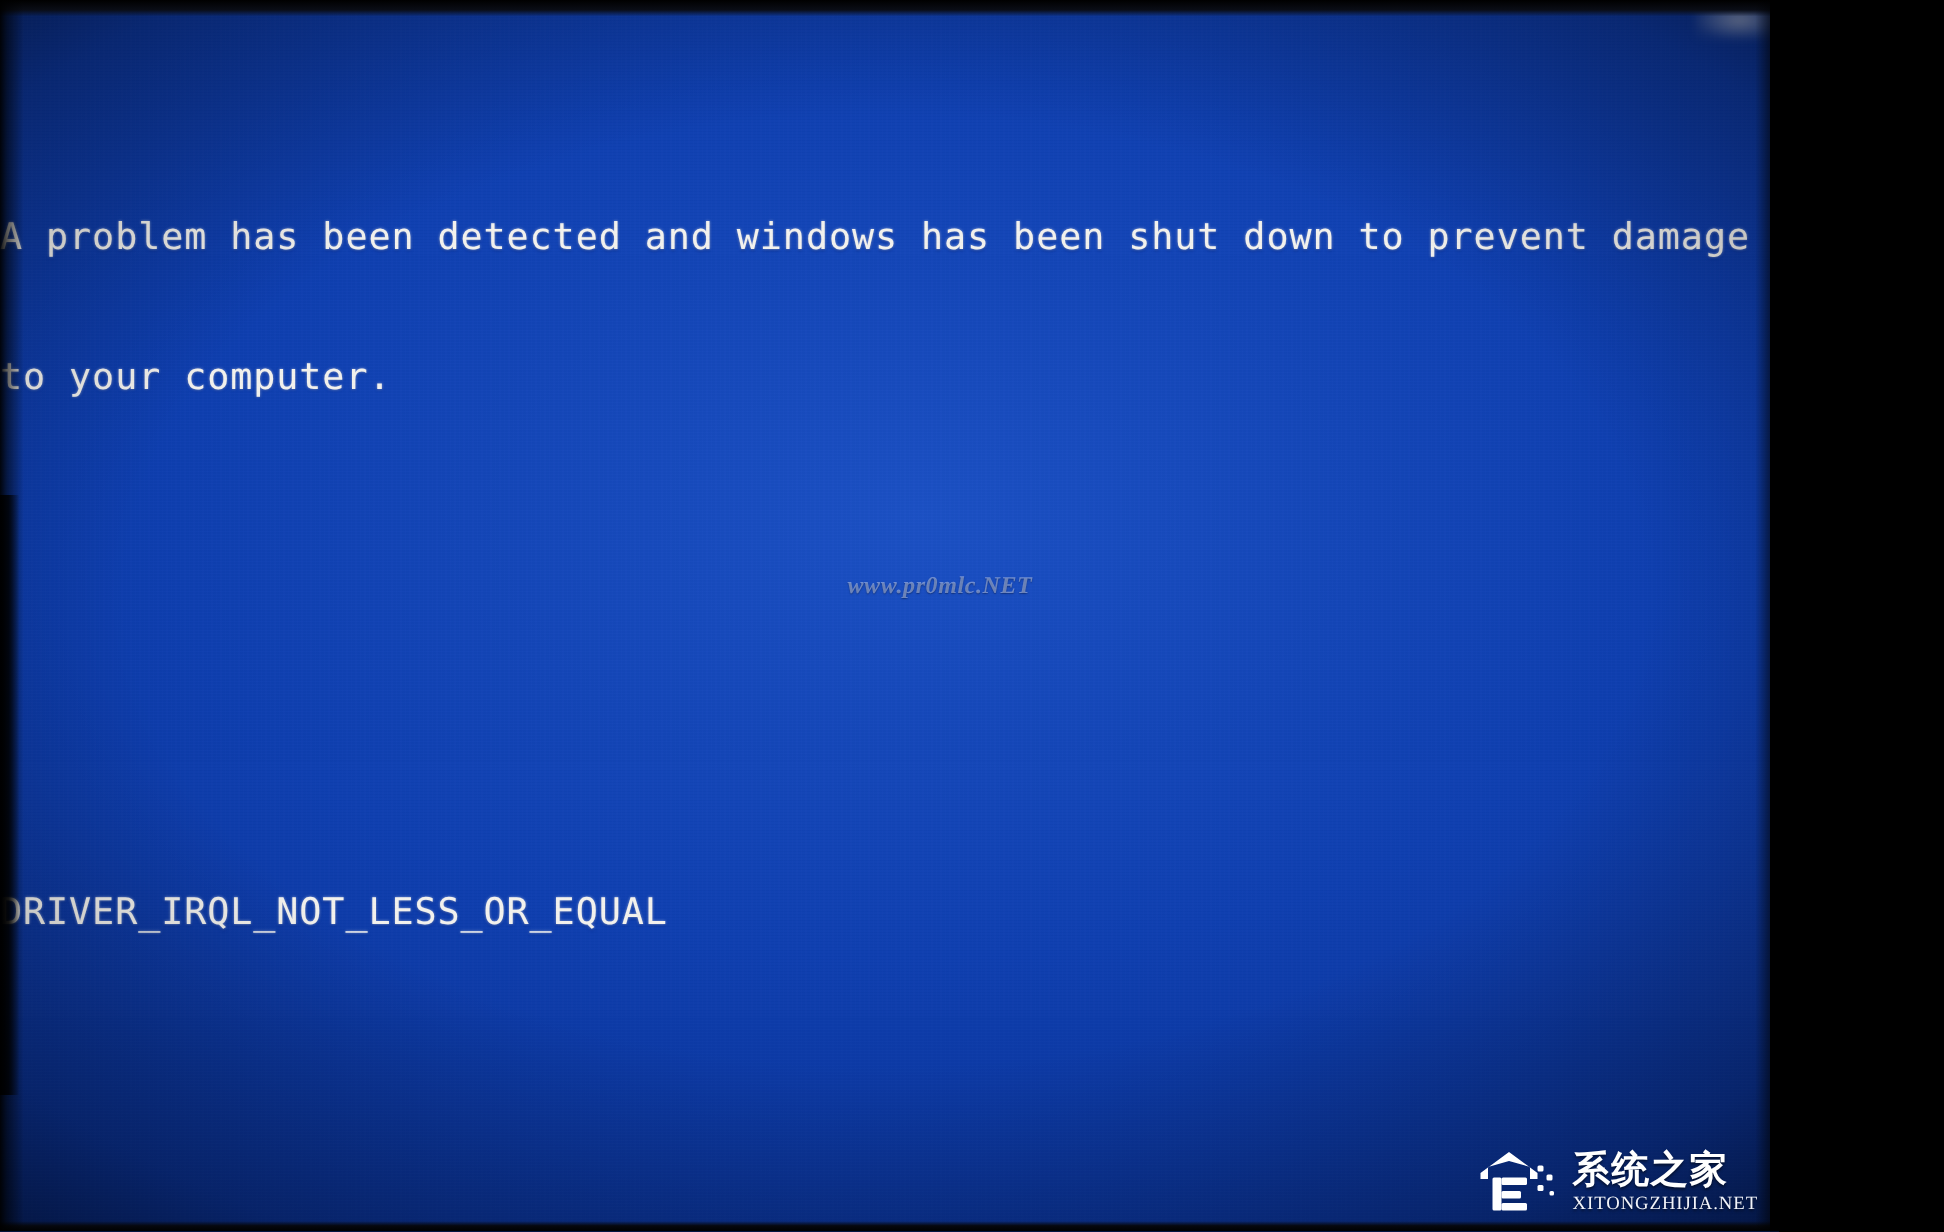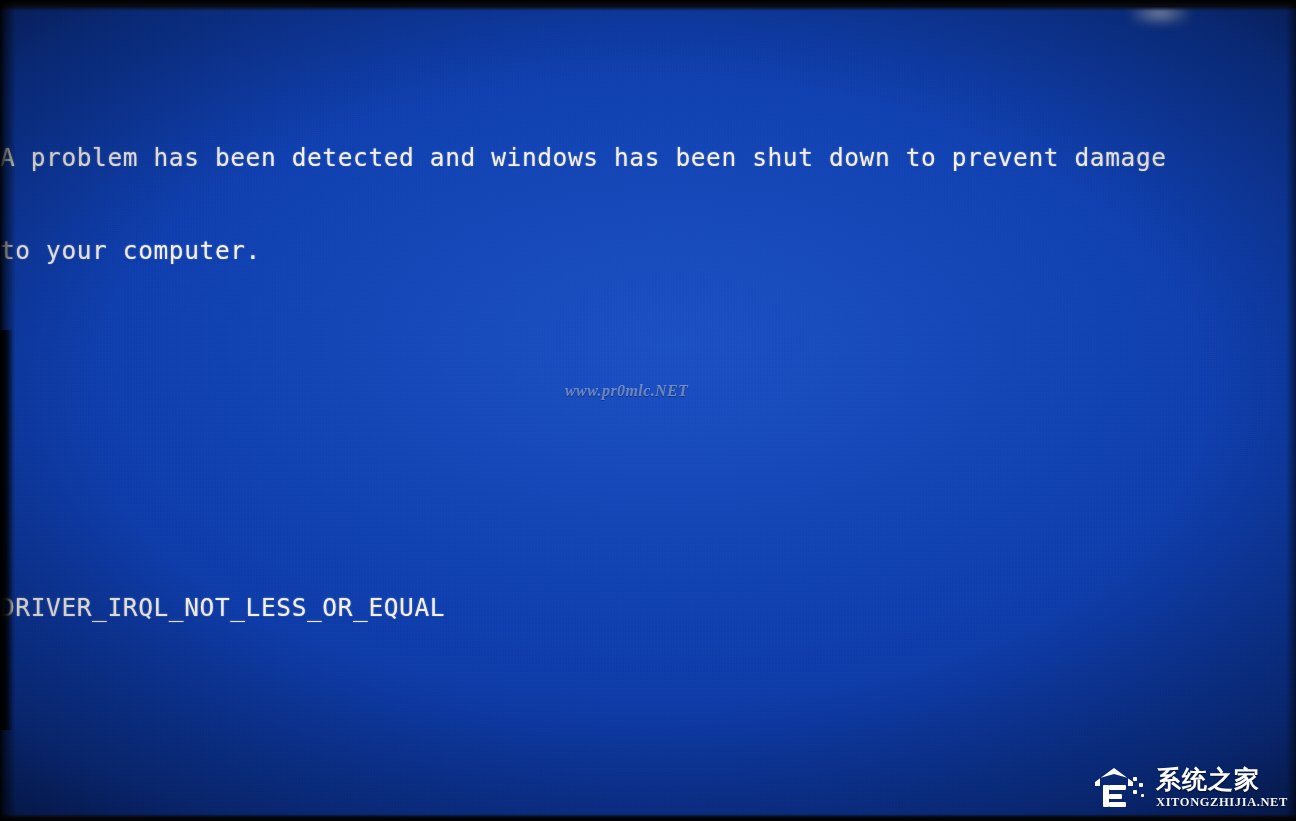--- a/index.html
+++ b/index.html
@@ -3,21 +3,21 @@
 <meta charset="utf-8">
 <title>BSOD</title>
 <style>
   html, body {
     margin: 0;
     padding: 0;
     background: #000;
   }
   #screen {
     position: relative;
-    width: 1296px;
+    width: 1180px;
     height: 821px;
     overflow: hidden;
     background: #0d3fae;
     font-family: "DejaVu Sans Mono", "Liberation Mono", monospace;
   }
   
   #screen::before {
     content: "";
     position: absolute;
     inset: 0;
@@ -118,21 +118,21 @@
   #logo-cn {
     font-family: "DejaVu Sans", sans-serif;
     font-weight: bold;
     font-size: 25px;
     color: #ffffff;
     letter-spacing: 1px;
     text-shadow: 0 1px 2px rgba(0,0,0,0.55);
   }
   #logo-en {
     font-family: "Liberation Serif", serif;
-    font-weight: bold;
+    font-weight: normal;
     font-size: 12.5px;
     color: #f2f4fa;
     letter-spacing: 0.6px;
     margin-top: 4px;
     text-shadow: 0 1px 2px rgba(0,0,0,0.55);
   }
 </style>
 </head>
 <body>
 

